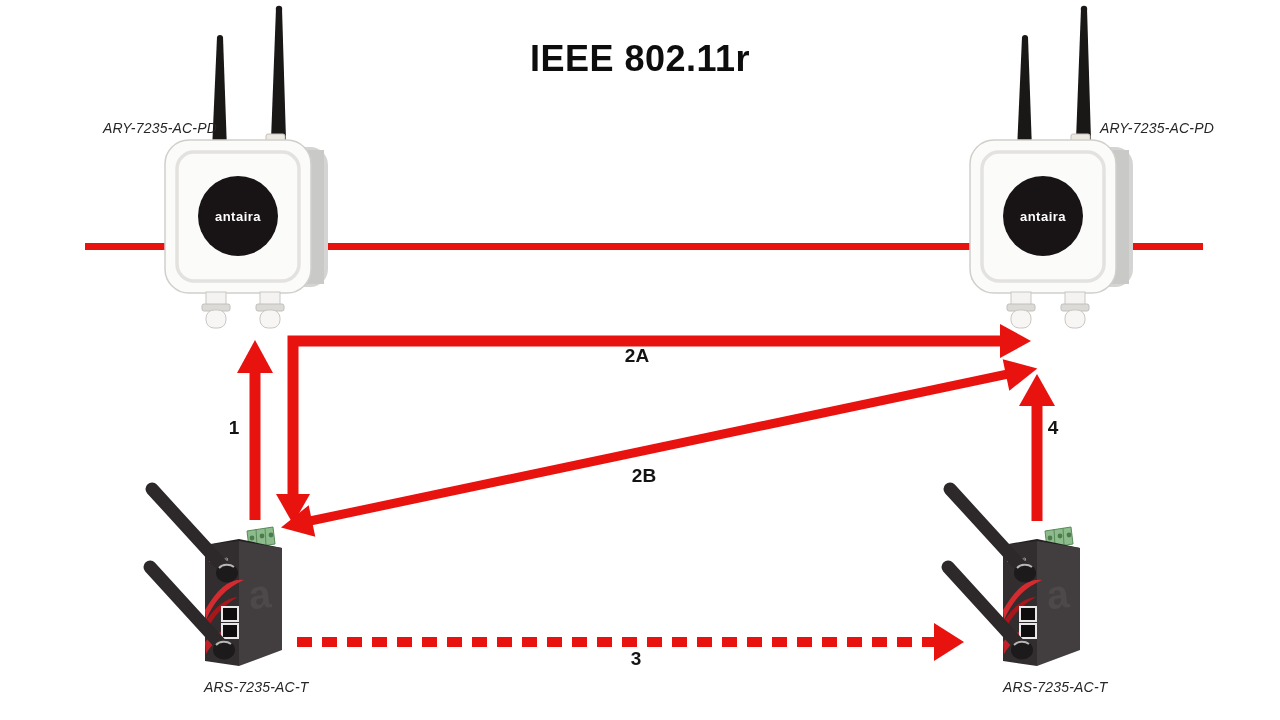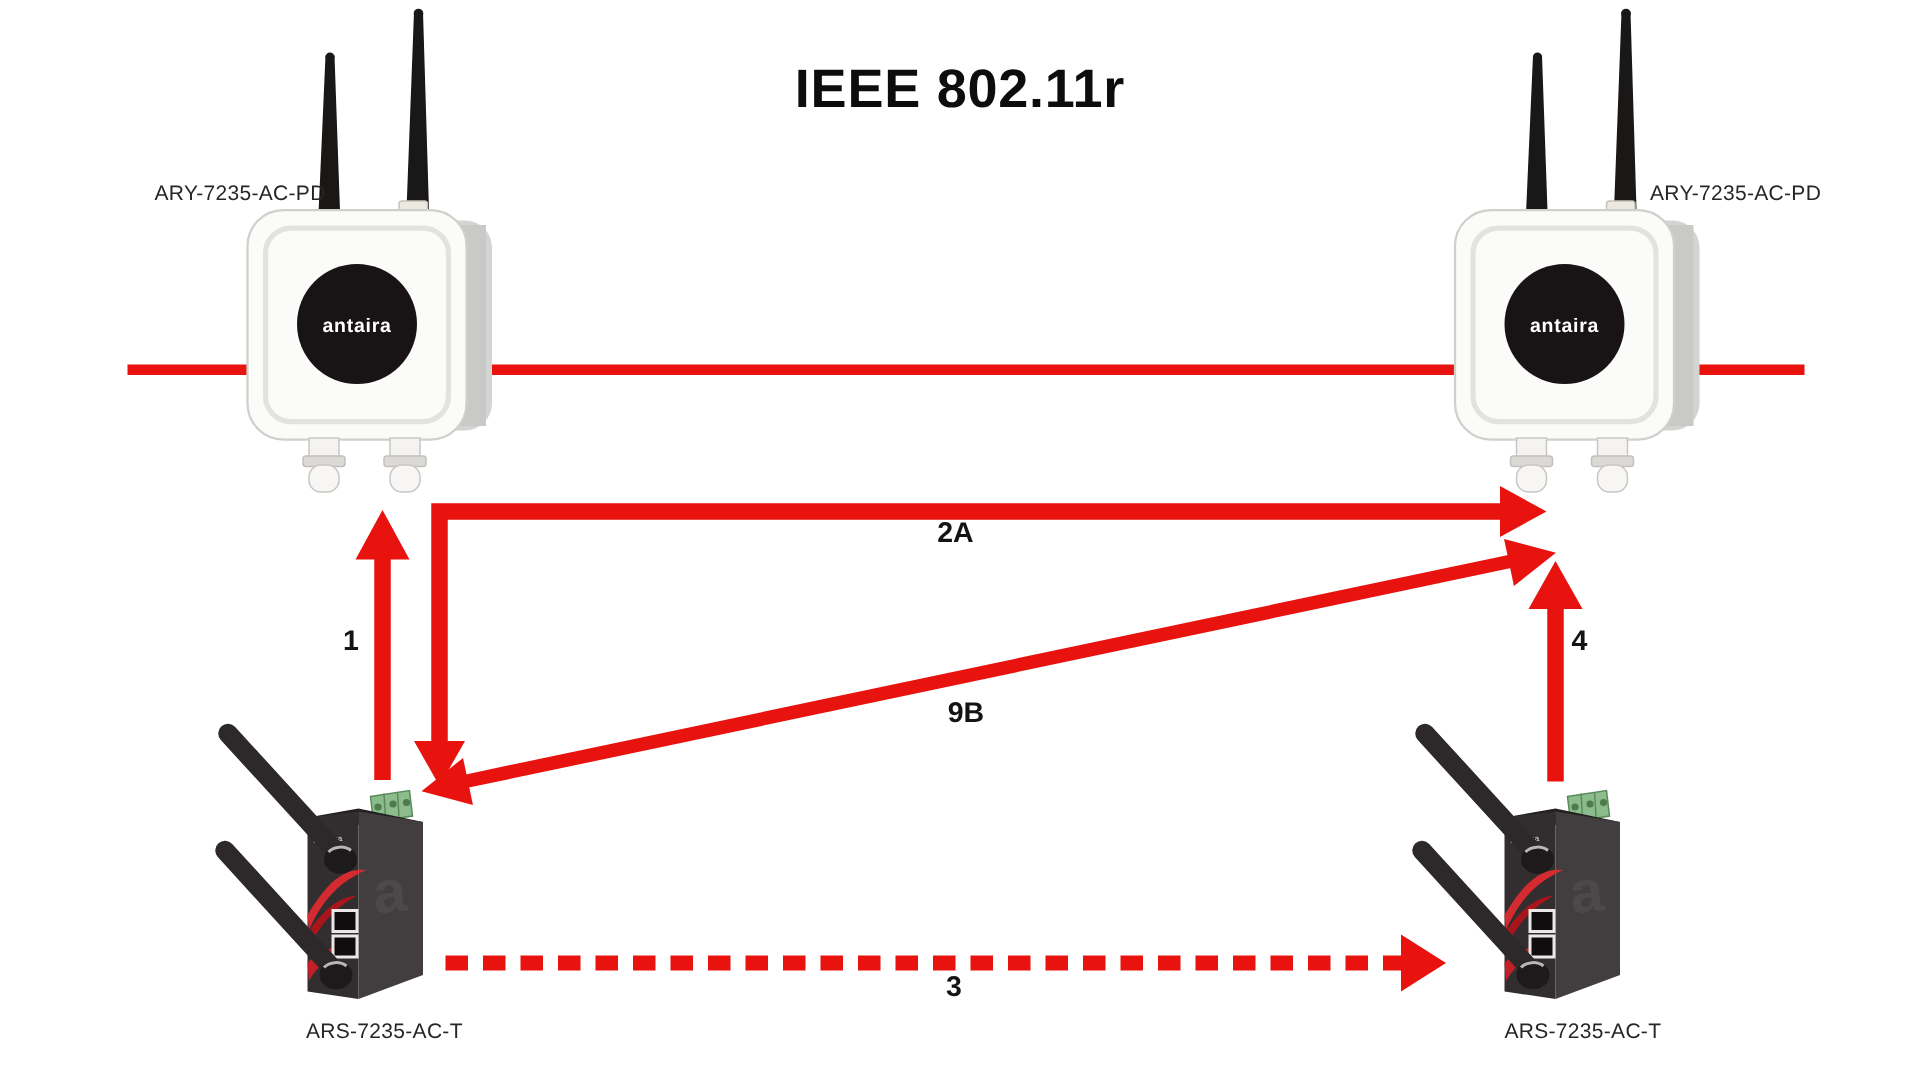--- a/index.html
+++ b/index.html
@@ -15,21 +15,21 @@
   .title{
     left:0;top:38px;width:1280px;text-align:center;
     font-size:36px;font-weight:bold;color:#0d0d0d;letter-spacing:0.5px;
   }
   .backbone{
     left:85px;top:243px;width:1118px;height:7px;background:var(--red);z-index:1;
   }
   .device{z-index:2;}
   .arrow-layer{left:0;top:0;width:1280px;height:720px;z-index:3;pointer-events:none;}
   .dev-label{
-    font-size:14px;color:#262626;z-index:4;white-space:nowrap;letter-spacing:0.2px;
+    font-size:14px;color:#262626;z-index:4;white-space:nowrap;letter-spacing:0.2px;font-style:italic;
   }
   .step-label{
     font-size:19px;font-weight:bold;color:var(--ink);z-index:4;
     width:60px;text-align:center;white-space:nowrap;
   }
 </style>
 </head>
 <body>
 
 <div class="canvas">
@@ -157,17 +157,17 @@
 
       <g>
         <line x1="1037" y1="404" x2="1037" y2="521" stroke-width="11"></line>
         <polygon points="1037,374 1019,406 1055,406" stroke="none"></polygon>
       </g>
     </g>
   </svg>
 
   <div class="abs step-label" style="left:204px;top:417px">1</div>
   <div class="abs step-label" style="left:607px;top:345px">2A</div>
-  <div class="abs step-label" style="left:614px;top:465px">9B</div>
+  <div class="abs step-label" style="left:614px;top:465px">2B</div>
   <div class="abs step-label" style="left:606px;top:648px">3</div>
   <div class="abs step-label" style="left:1023px;top:417px">4</div>
 
 </div>
 
 </body></html>

